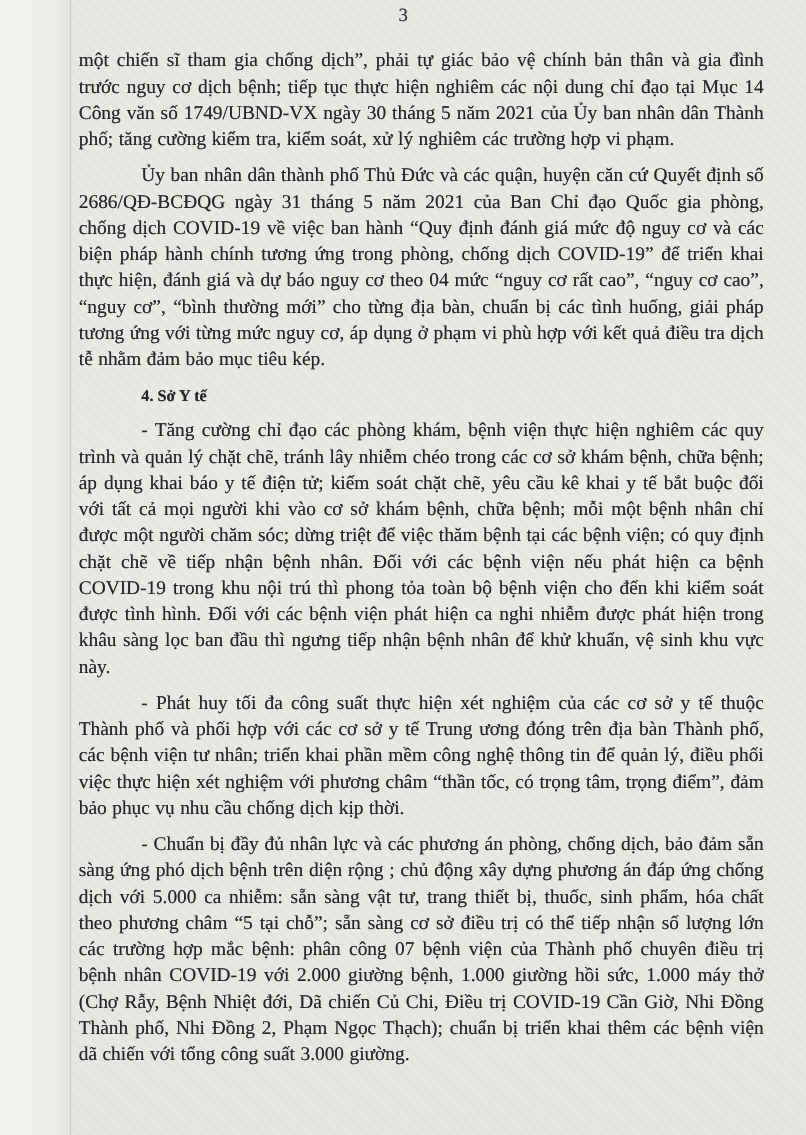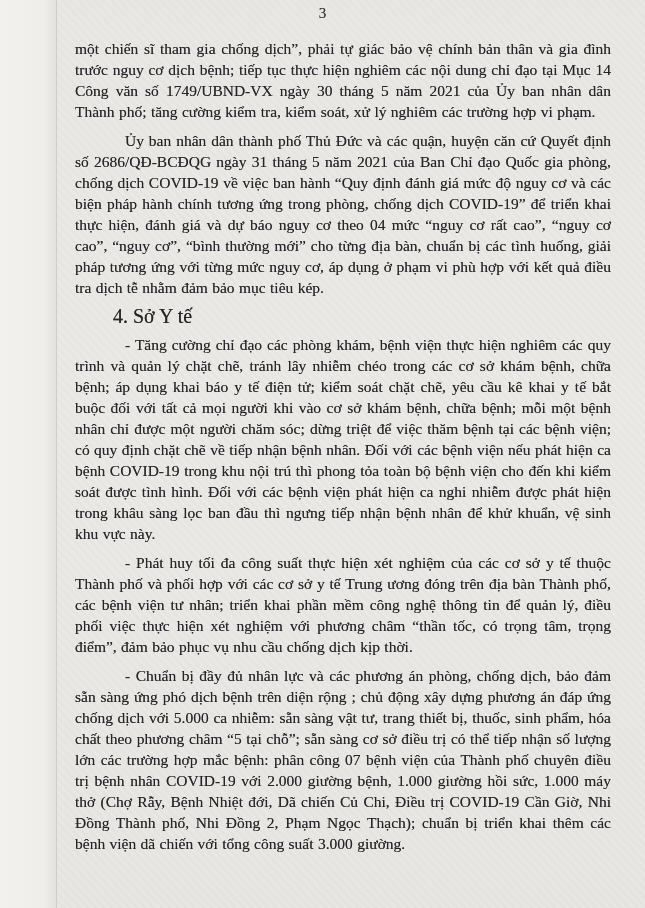--- a/index.html
+++ b/index.html
@@ -44,29 +44,29 @@
     position: absolute;
     left: 63px;
     top: 38px;
     width: 548px;
   }
   .para {
     font-size: 15.5px;
     line-height: 21px;
     color: var(--ink);
     text-align: justify;
-    margin: 0 0 8px 12px;
+    margin: 0 0 8px 0;
     text-shadow: 0 0 0.5px rgba(38,38,42,0.6);
     word-spacing: 0.5px;
   }
   .para.indent { text-indent: 50px; }
   .section-heading {
-    font-size: 20px;
+    font-size: 13px;
     line-height: 21px;
-    font-weight: 400;
+    font-weight: 700;
     color: var(--ink);
     padding-left: 50px;
     margin: 4px 0 7px 0;
     text-shadow: 0 0 0.5px rgba(38,38,42,0.7);
   }
 </style>
 </head>
 <body>
 
 <div class="page">

